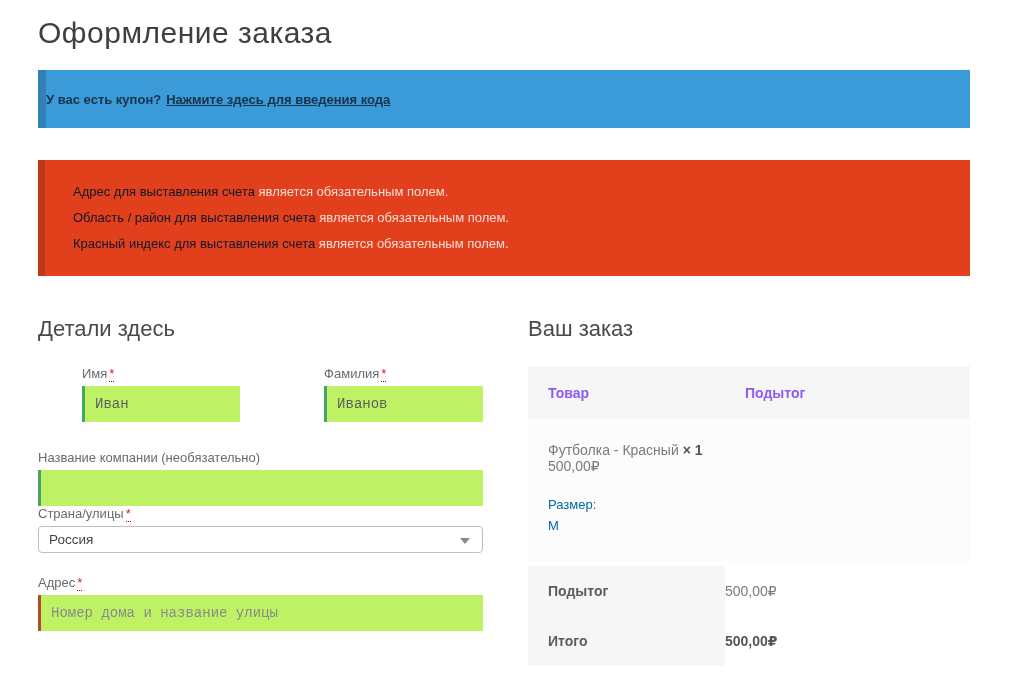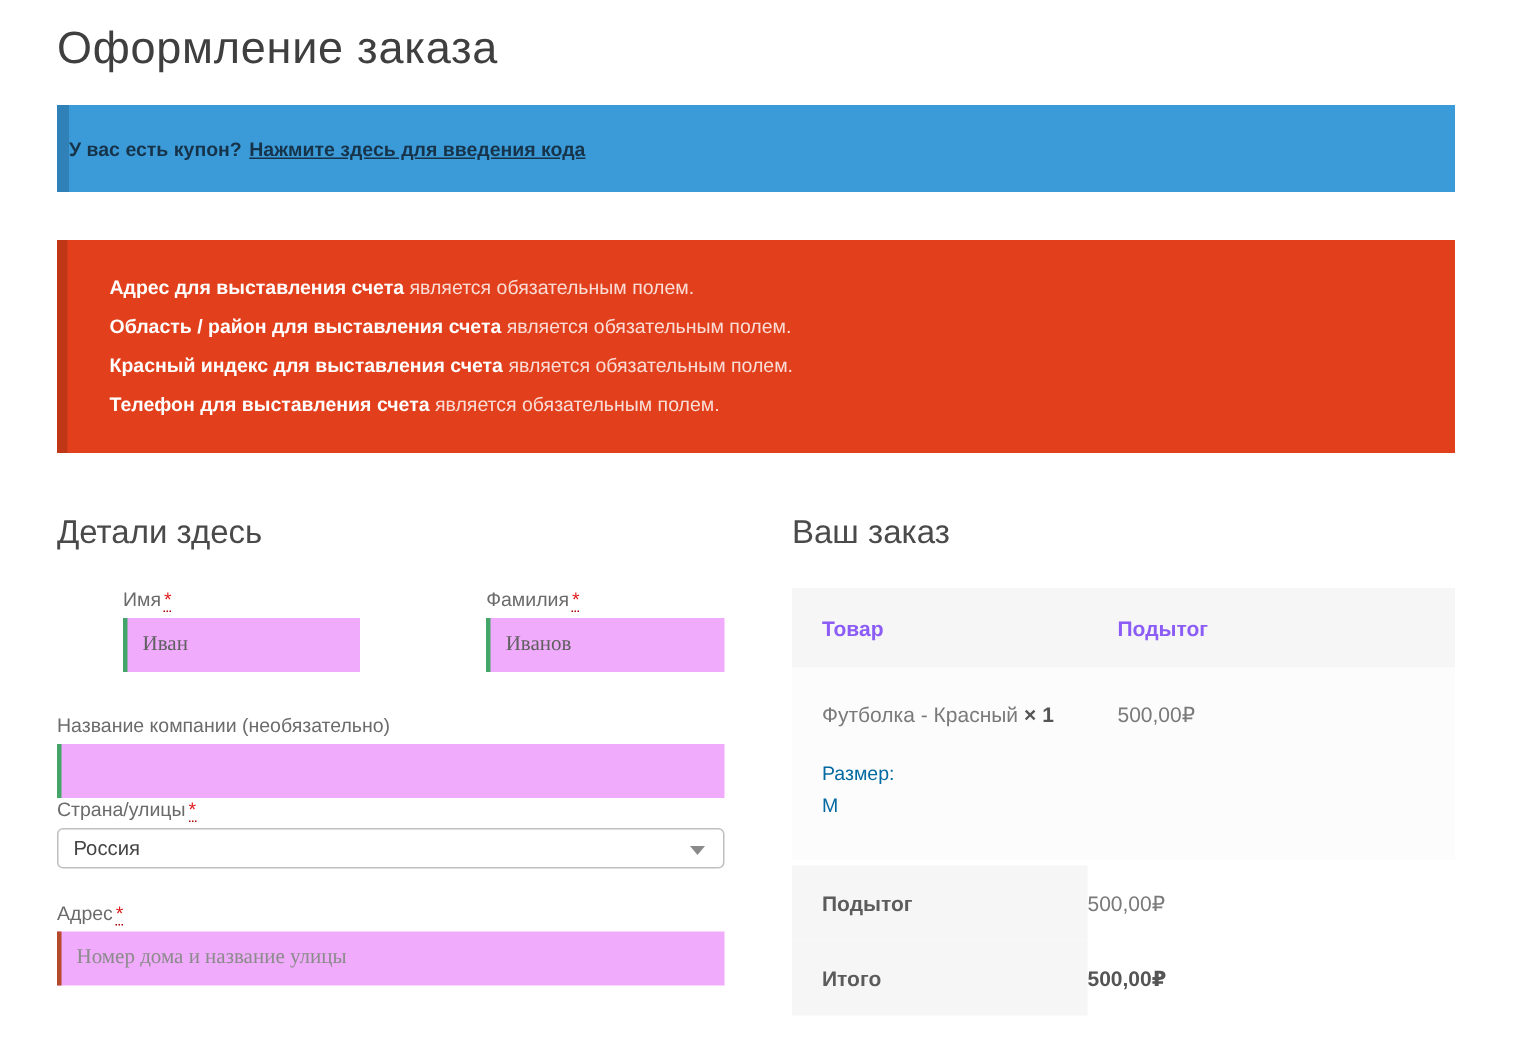--- a/index.html
+++ b/index.html
@@ -45,21 +45,21 @@
     border-left: 7px solid #bf3717;
     padding: 19px 28px;
     margin-bottom: 40px;
   }
   .error-box ul { list-style: none; }
   .error-box li {
     font-size: 13px;
     line-height: 26px;
     color: rgba(255,255,255,0.82);
   }
-  .error-box li strong { color: #ffffff; font-weight: bold; }
+  .error-box li strong { color: #0f172a; font-weight: normal; }
   
   .columns { display: flex; gap: 45px; }
   .col-left  { width: 445px; }
   .col-right { width: 442px; }
   h3.section-heading {
     font-size: 22px;
     font-weight: 300;
     color: #4a4a4a;
     margin-bottom: 24px;
   }
@@ -73,24 +73,24 @@
   }
   .req {
     color: #e01c1c;
     border-bottom: 1px dotted #a00;
     text-decoration: none;
     margin-left: 2px;
   }
   .text-input {
     width: 100%;
     height: 36px;
-    background: #f0abfc;
+    background: #bef264;
     border: none;
     border-left: 3px solid #43a567;
-    font-family: Liberation Serif, serif;
+    font-family: Liberation Mono, monospace;
     font-size: 14px;
     color: #5f5f5f;
     padding: 0 10px;
     outline: none;
   }
   .text-input.invalid { border-left-color: #b5492c; }
   .text-input::placeholder { color: #8b8b8b; opacity: 1; }
   .name-row { display: flex; gap: 40px; margin-bottom: 28px; }
   .name-row .field { margin-bottom: 0; margin-left: 44px; }
   .name-row .field:first-child { width: 202px; }
@@ -128,21 +128,21 @@
     padding-left: 20px;
     font-weight: bold;
     color: #8b5cf6;
   }
   .ot-header .col-product { width: 197px; }
   .ot-product {
     background: #fcfcfc;
     padding: 23px 0 26px 20px;
     margin-bottom: 4px;
   }
-  .ot-prod-line { display: flex; }
+  .ot-prod-line { display: flex; flex-direction: column; }
   .prod-name { width: 197px; color: #7a7a7a; }
   .prod-name strong { color: #555555; font-weight: bold; margin-left: 4px; }
   .prod-price { color: #7a7a7a; }
   .ot-meta { margin-top: 20px; font-size: 13px; color: #0369a1; line-height: 21px; }
   .ot-row { display: flex; height: 50px; }
   .ot-label {
     width: 197px;
     background: #f6f6f6;
     display: flex;
     align-items: center;
@@ -168,21 +168,20 @@
   <div class="coupon-banner">
     <span>У вас есть купон?</span>
     <a>Нажмите здесь для введения кода</a>
   </div>
 
   <div class="error-box">
     <ul>
       <li><strong>Адрес для выставления счета</strong> <span>является обязательным полем.</span></li>
       <li><strong>Область / район для выставления счета</strong> <span>является обязательным полем.</span></li>
       <li><strong>Красный индекс для выставления счета</strong> <span>является обязательным полем.</span></li>
-      <li><strong>Телефон для выставления счета</strong> <span>является обязательным полем.</span></li>
     </ul>
   </div>
 
   <div class="columns">
 
     <div class="col-left">
       <h3 class="section-heading">Детали здесь</h3>
 
       <div class="name-row">
         <div class="field">

